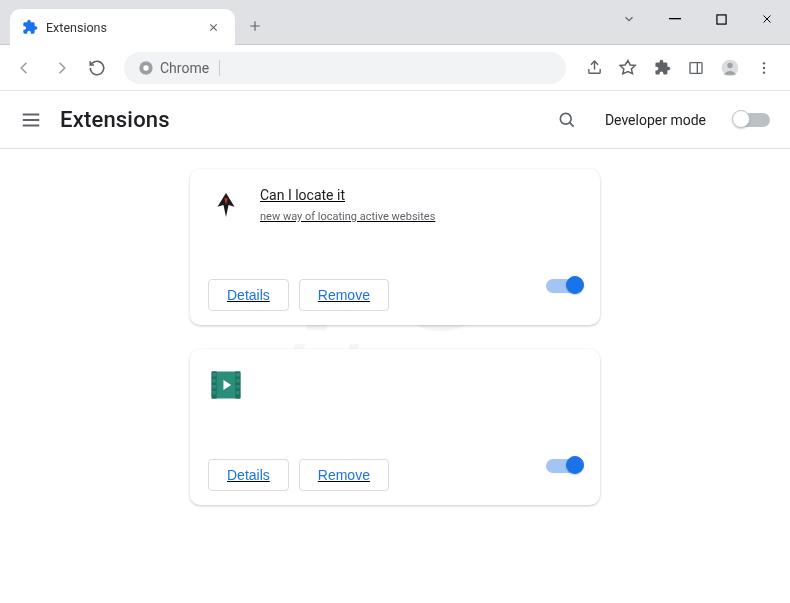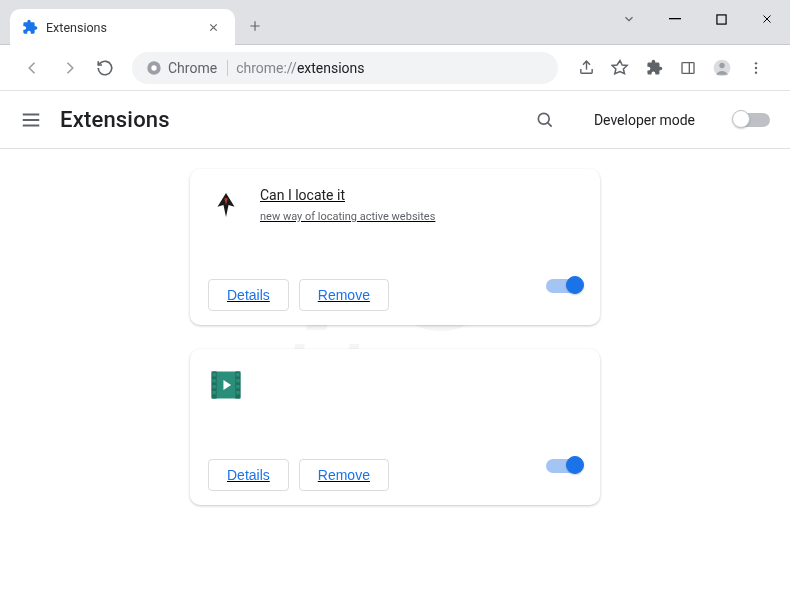--- a/index.html
+++ b/index.html
@@ -55,21 +55,21 @@
     width: 46px; display: flex; align-items: center; justify-content: center;
     color: #000; font-size: 14px; cursor: pointer;
   }
   .win-chevron { width:46px; display:flex;align-items:center;justify-content:center;color:#5f6368;}
 
   
   .toolbar {
     height: 46px;
     display: flex;
     align-items: center;
-    padding: 0 18px;
+    padding: 0 10px;
     gap: 6px;
     background: #fff;
     border-bottom: 1px solid #e3e3e3;
   }
   .nav-btn {
     width: 30px; height: 30px;
     display: flex; align-items: center; justify-content: center;
     color: #9aa0a6; cursor: pointer; border-radius: 50%;
   }
   .nav-btn.enabled { color: #5f6368; }
@@ -109,21 +109,21 @@
     padding: 0 20px;
     border-bottom: 1px solid #e0e0e0;
     gap: 18px;
   }
   .menu-icon { color:#5f6368; cursor:pointer; }
   .page-title {
     font-size: 22px; color: #202124; font-weight: 500; letter-spacing: 0.2px;
   }
   .header-spacer { flex: 1; }
   .search-icon { color:#5f6368; cursor:pointer;}
-  .devmode-label { font-size: 14px; color: #202124; margin: 0 21px; text-align: center; }
+  .devmode-label { font-size: 14px; color: #202124; margin: 0 10px; text-align: center; }
   .toggle {
     width: 36px; height: 14px;
     background: #bdc1c6;
     border-radius: 7px;
     position: relative;
     cursor: pointer;
   }
   .toggle .knob {
     width: 18px; height: 18px;
     background: #fff;
@@ -262,23 +262,20 @@
       </svg>
   </div>
 
   <div class="omnibox">
     <span class="chrome-chip">
       <svg width="16" height="16" viewBox="0 0 24 24">
           <circle cx="12" cy="12" r="10" fill="#9aa0a6"></circle>
           <circle cx="12" cy="12" r="4" fill="#fff"></circle>
         </svg>
       <span>Chrome</span>
-    </span>
-    <span class="url-text">
-      <span class="gray">chrome://</span><span>extensions</span>
     </span>
   </div>
 
   <div class="toolbar-right">
     <div class="tool-icon">
       <svg width="17" height="17" viewBox="0 0 24 24" fill="none" stroke="#5f6368" stroke-width="2">
           <path d="M4 14v5a1 1 0 0 0 1 1h14a1 1 0 0 0 1-1v-5"></path>
           <path d="M12 3v12"></path>
           <path d="M7 8l5-5 5 5"></path>
         </svg>

